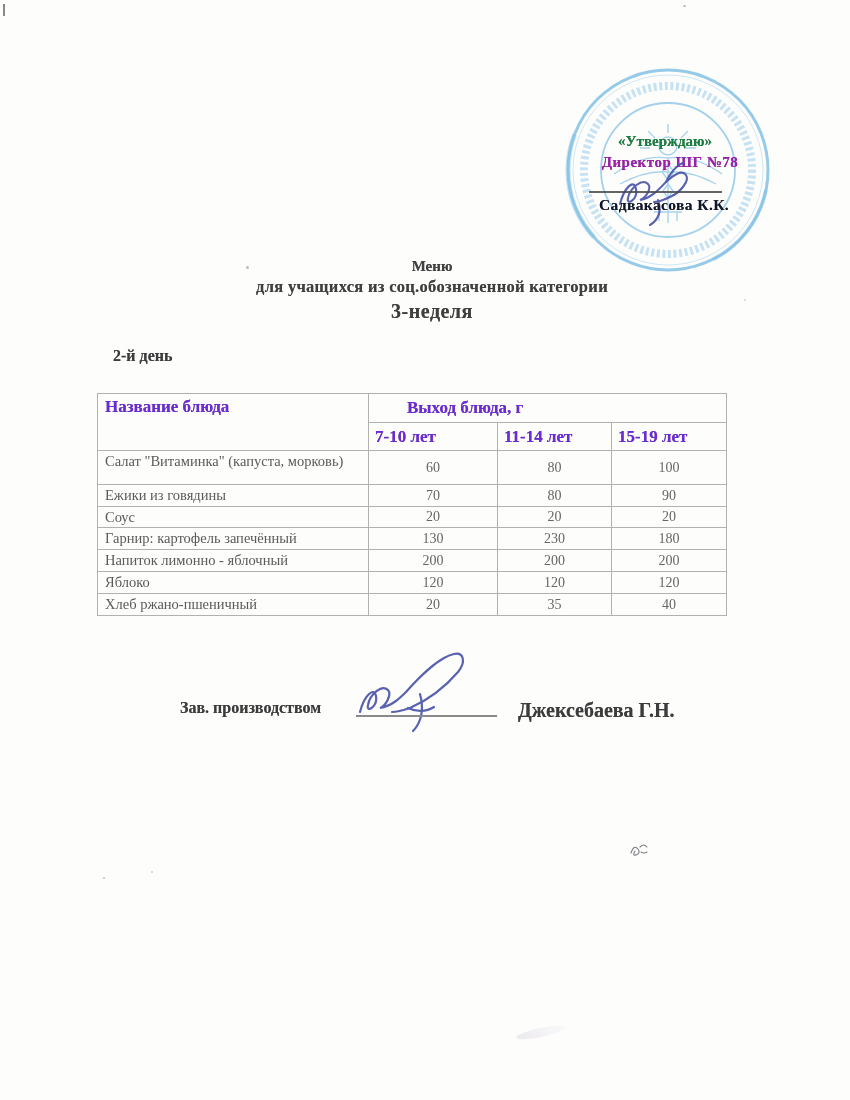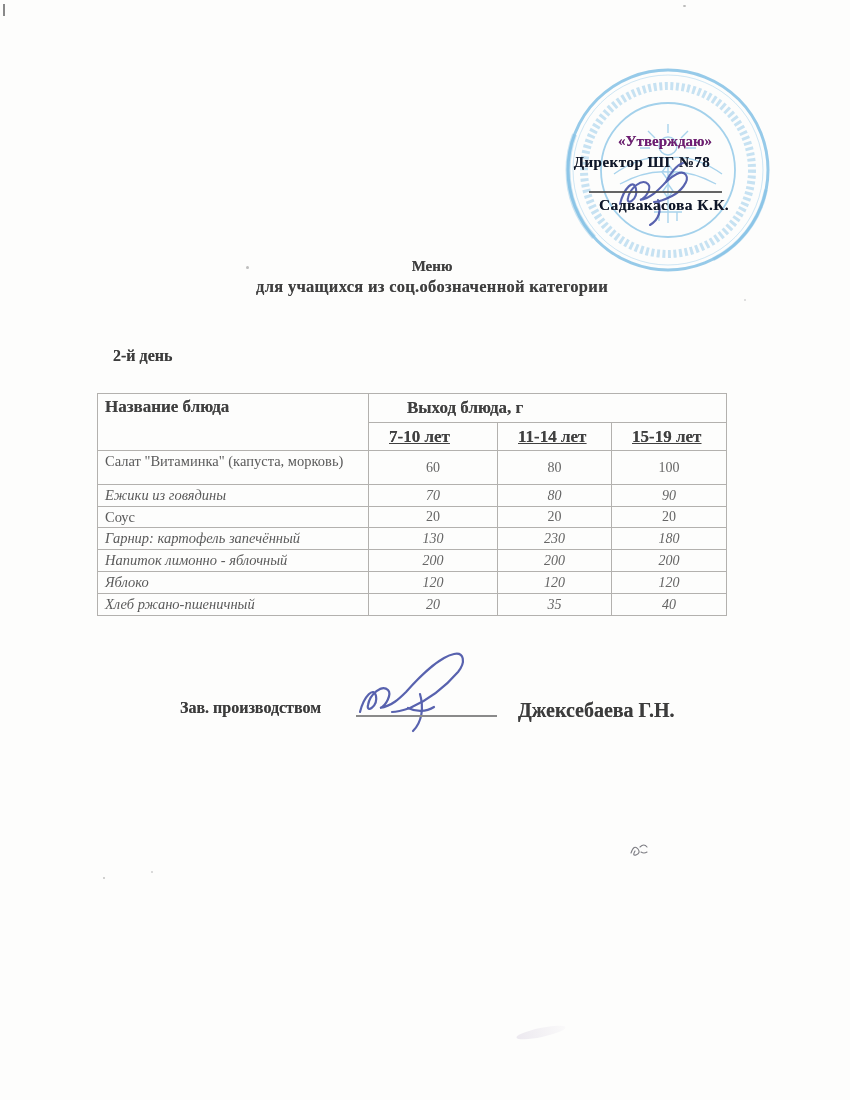--- a/index.html
+++ b/index.html
@@ -6,46 +6,46 @@
   .page{
     position:relative;width:850px;height:1100px;margin:0 auto;
     background:#fdfdfc;overflow:hidden;
     font-family:"Liberation Serif","DejaVu Serif",serif;
     color:#474747;
   }
   .scantext{text-shadow:0 0 0.6px rgba(80,80,80,0.75);}
   
   .seal{position:absolute;left:560px;top:62px;width:216px;height:216px;filter:blur(0.4px);}
   .approve-quote{position:absolute;left:575px;top:133px;width:180px;text-align:center;
-    font-weight:bold;font-size:15px;color:#701a75;}
-  .director-line{position:absolute;left:540px;top:154px;width:204px;text-align:center;
-    font-weight:bold;font-size:15px;color:#0f172a;letter-spacing:0.5px;}
+    font-weight:bold;font-size:15px;color:#15803d;}
+  .director-line{position:absolute;left:568px;top:154px;width:204px;text-align:center;
+    font-weight:bold;font-size:15px;color:#a21caf;letter-spacing:0.5px;}
   .seal-sig{position:absolute;left:606px;top:156px;width:130px;height:72px;filter:blur(0.2px);}
   .seal-underline{position:absolute;left:589px;top:191px;width:133px;height:2px;
     background:#4a4a4a;opacity:0.85;}
   .director-name{position:absolute;left:566px;top:196px;width:196px;text-align:center;
     font-weight:bold;font-size:15.5px;color:#0f172a;letter-spacing:0.4px;}
   
   .title-block{position:absolute;left:0;top:257px;width:800px;text-align:center;color:#3f3f3f;padding-left:32px;}
   .t-menu{font-weight:bold;font-size:15px;line-height:19px;}
   .t-line{font-weight:bold;font-size:16.5px;line-height:21px;letter-spacing:0.3px;}
   .t-week{font-weight:bold;font-size:20px;line-height:25px;margin-top:2px;letter-spacing:0.5px;}
   .day-label{position:absolute;left:113px;top:347px;font-weight:bold;font-size:16px;color:#3c3c3c;}
   
   .menu-table{position:absolute;left:97px;top:393px;border-collapse:collapse;table-layout:fixed;}
   .menu-table td,.menu-table th{border:1px solid #b3b1ae;margin:0;overflow:hidden;white-space:nowrap;}
-  .menu-table th{font-weight:bold;font-size:17px;color:#404040;text-align:left;}
+  .menu-table th{font-weight:bold;font-size:17px;color:#6d28d9;text-align:left;}
   .th-name{vertical-align:top;padding:3px 0 0 7px;}
   .th-output{height:26px;padding-left:38px;vertical-align:middle;}
-  .th-age{height:25px;padding-left:20px;vertical-align:middle;text-decoration:underline;}
+  .th-age{height:25px;padding-left:6px;vertical-align:middle;}
   .td-dish{font-size:14.5px;color:#5a5a5a;padding-left:7px;vertical-align:middle;}
   .td-val{font-size:14px;color:#666;text-align:center;vertical-align:middle;}
   .r-tall{height:34px;}
   .r-tall .td-dish{vertical-align:top;padding-top:2px;}
-  .r-std{height:22px;font-style:italic;}
+  .r-std{height:22px;}
   .r-21{height:21px;}
   
   .footer-label{position:absolute;left:180px;top:699px;font-weight:bold;font-size:16px;color:#3c3c3c;}
   .footer-line{position:absolute;left:356px;top:715px;width:141px;height:1.5px;background:#8a8a8a;}
   .footer-name{position:absolute;left:518px;top:699px;font-weight:bold;font-size:20px;color:#3c3c3c;}
   .footer-sig{position:absolute;left:342px;top:650px;width:170px;height:85px;filter:blur(0.2px);}
   
   .speck{position:absolute;background:#8a8a8a;border-radius:50%;}
   .mark-tl{position:absolute;left:3px;top:4px;width:2px;height:12px;background:#6b6b6b;opacity:0.8;}
   .dot-a{left:246px;top:266px;width:3px;height:3px;opacity:0.55;}
@@ -93,20 +93,21 @@
       <path d="M52 44 C56 56 52 64 44 69"></path>
       <path d="M60 26 C64 17 71 9 77 7"></path>
     </g>
   </svg>
   <div class="seal-underline"></div>
   <div class="director-name scantext">Садвакасова К.К.</div>
 
   <div class="title-block">
     <div class="t-menu scantext">Меню</div>
     <div class="t-line scantext">для учащихся из соц.обозначенной категории</div>
+    <div class="t-week scantext">3-неделя</div>
   </div>
   <div class="day-label scantext">2-й день</div>
 
   <table class="menu-table">
     <colgroup>
         <col style="width:271px">
         <col style="width:129px">
         <col style="width:114px">
         <col style="width:115px">
       </colgroup>

